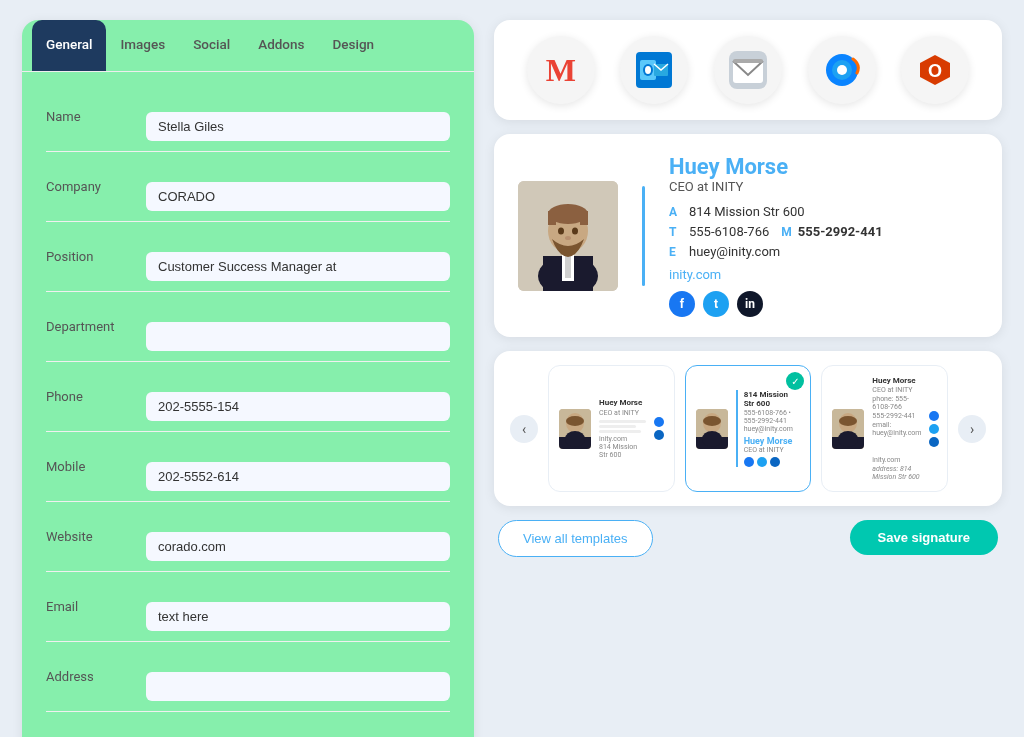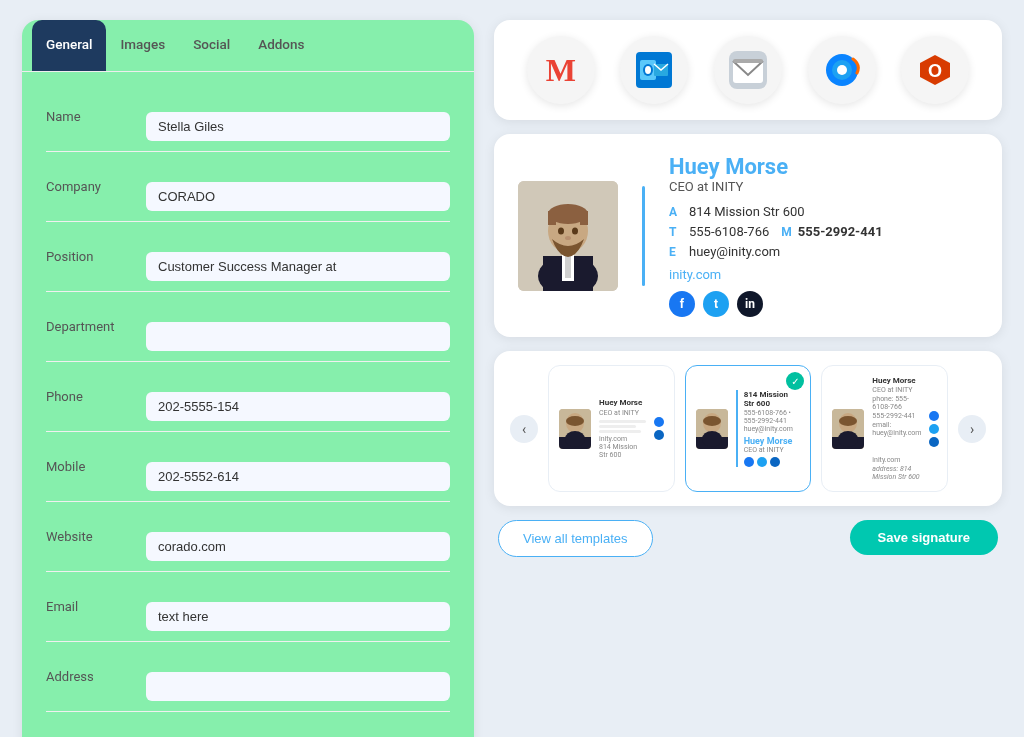--- a/index.html
+++ b/index.html
@@ -300,20 +300,21 @@
 <body>
 
 <div class="main-container">
 
   <div class="left-panel">
     <div class="tabs">
       <div class="tab active">General</div>
       <div class="tab">Images</div>
       <div class="tab">Social</div>
       <div class="tab">Addons</div>
+      <div class="tab">Design</div>
     </div>
 
     <div class="form-section">
 
     <div class="form-row">
           <span class="form-label">Name</span>
           <input type="text" class="form-input" value="Stella Giles" style="">
         </div>
         <div class="form-row">
           <span class="form-label">Company</span>

